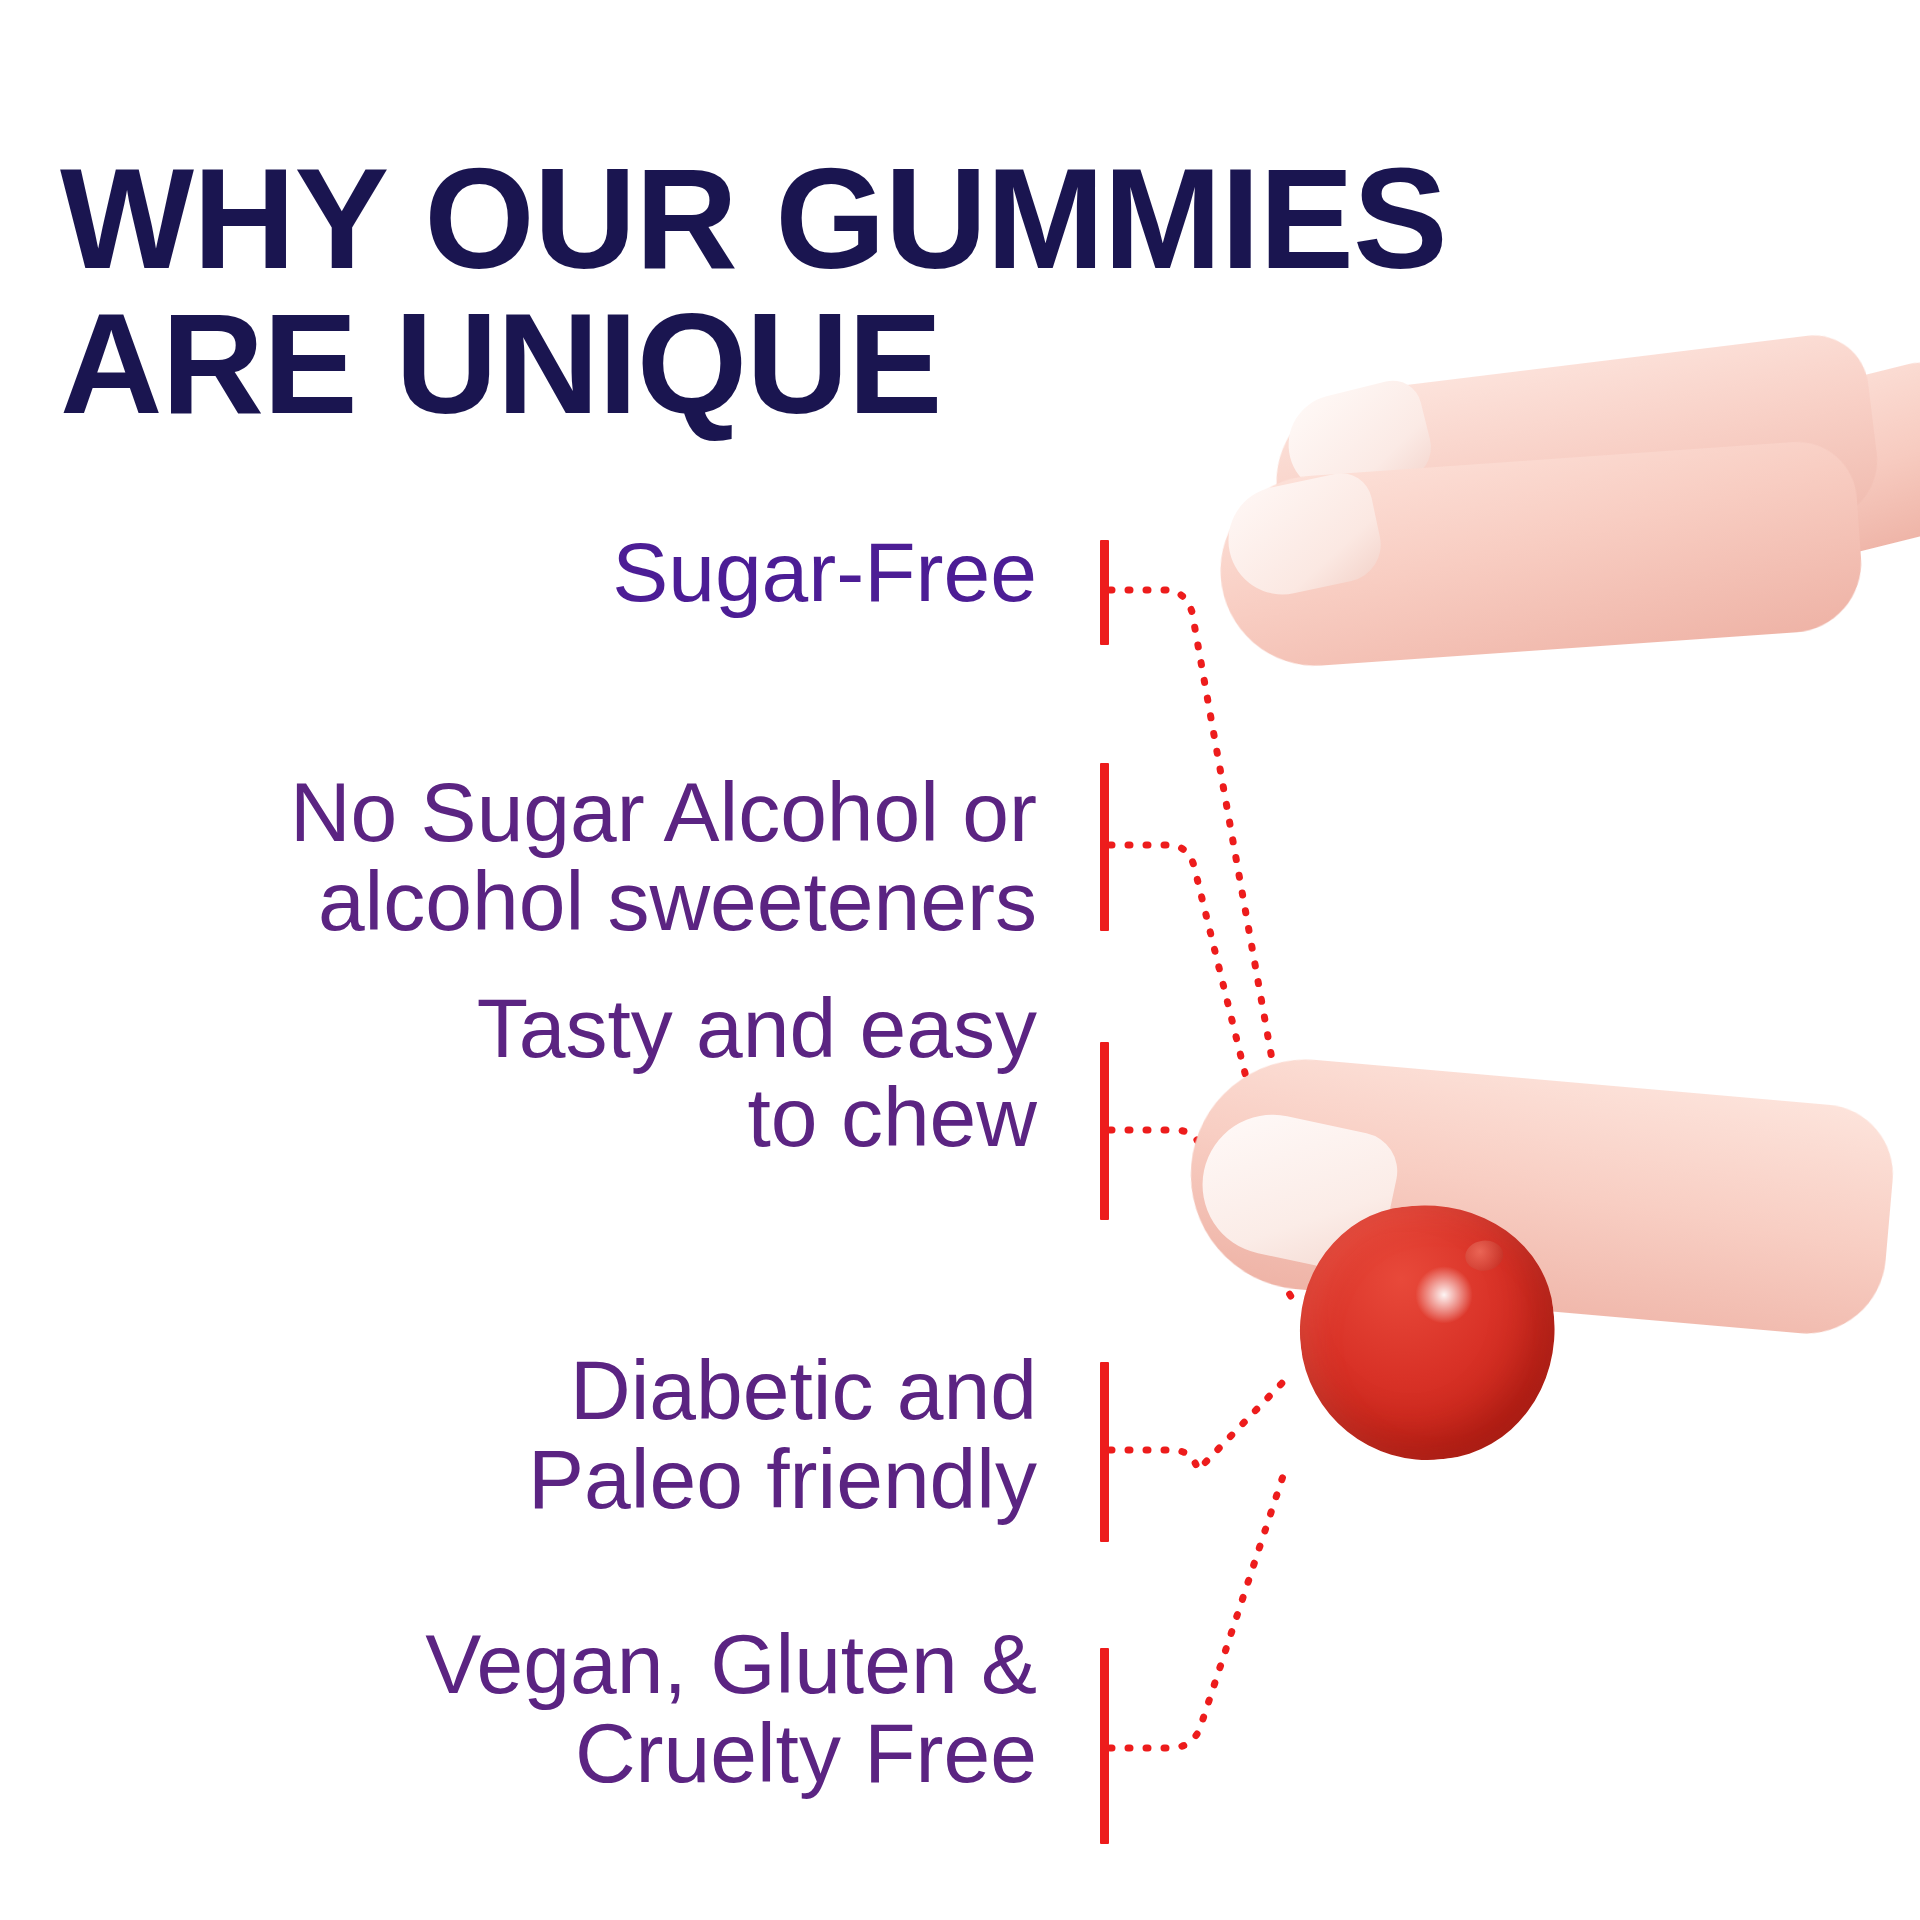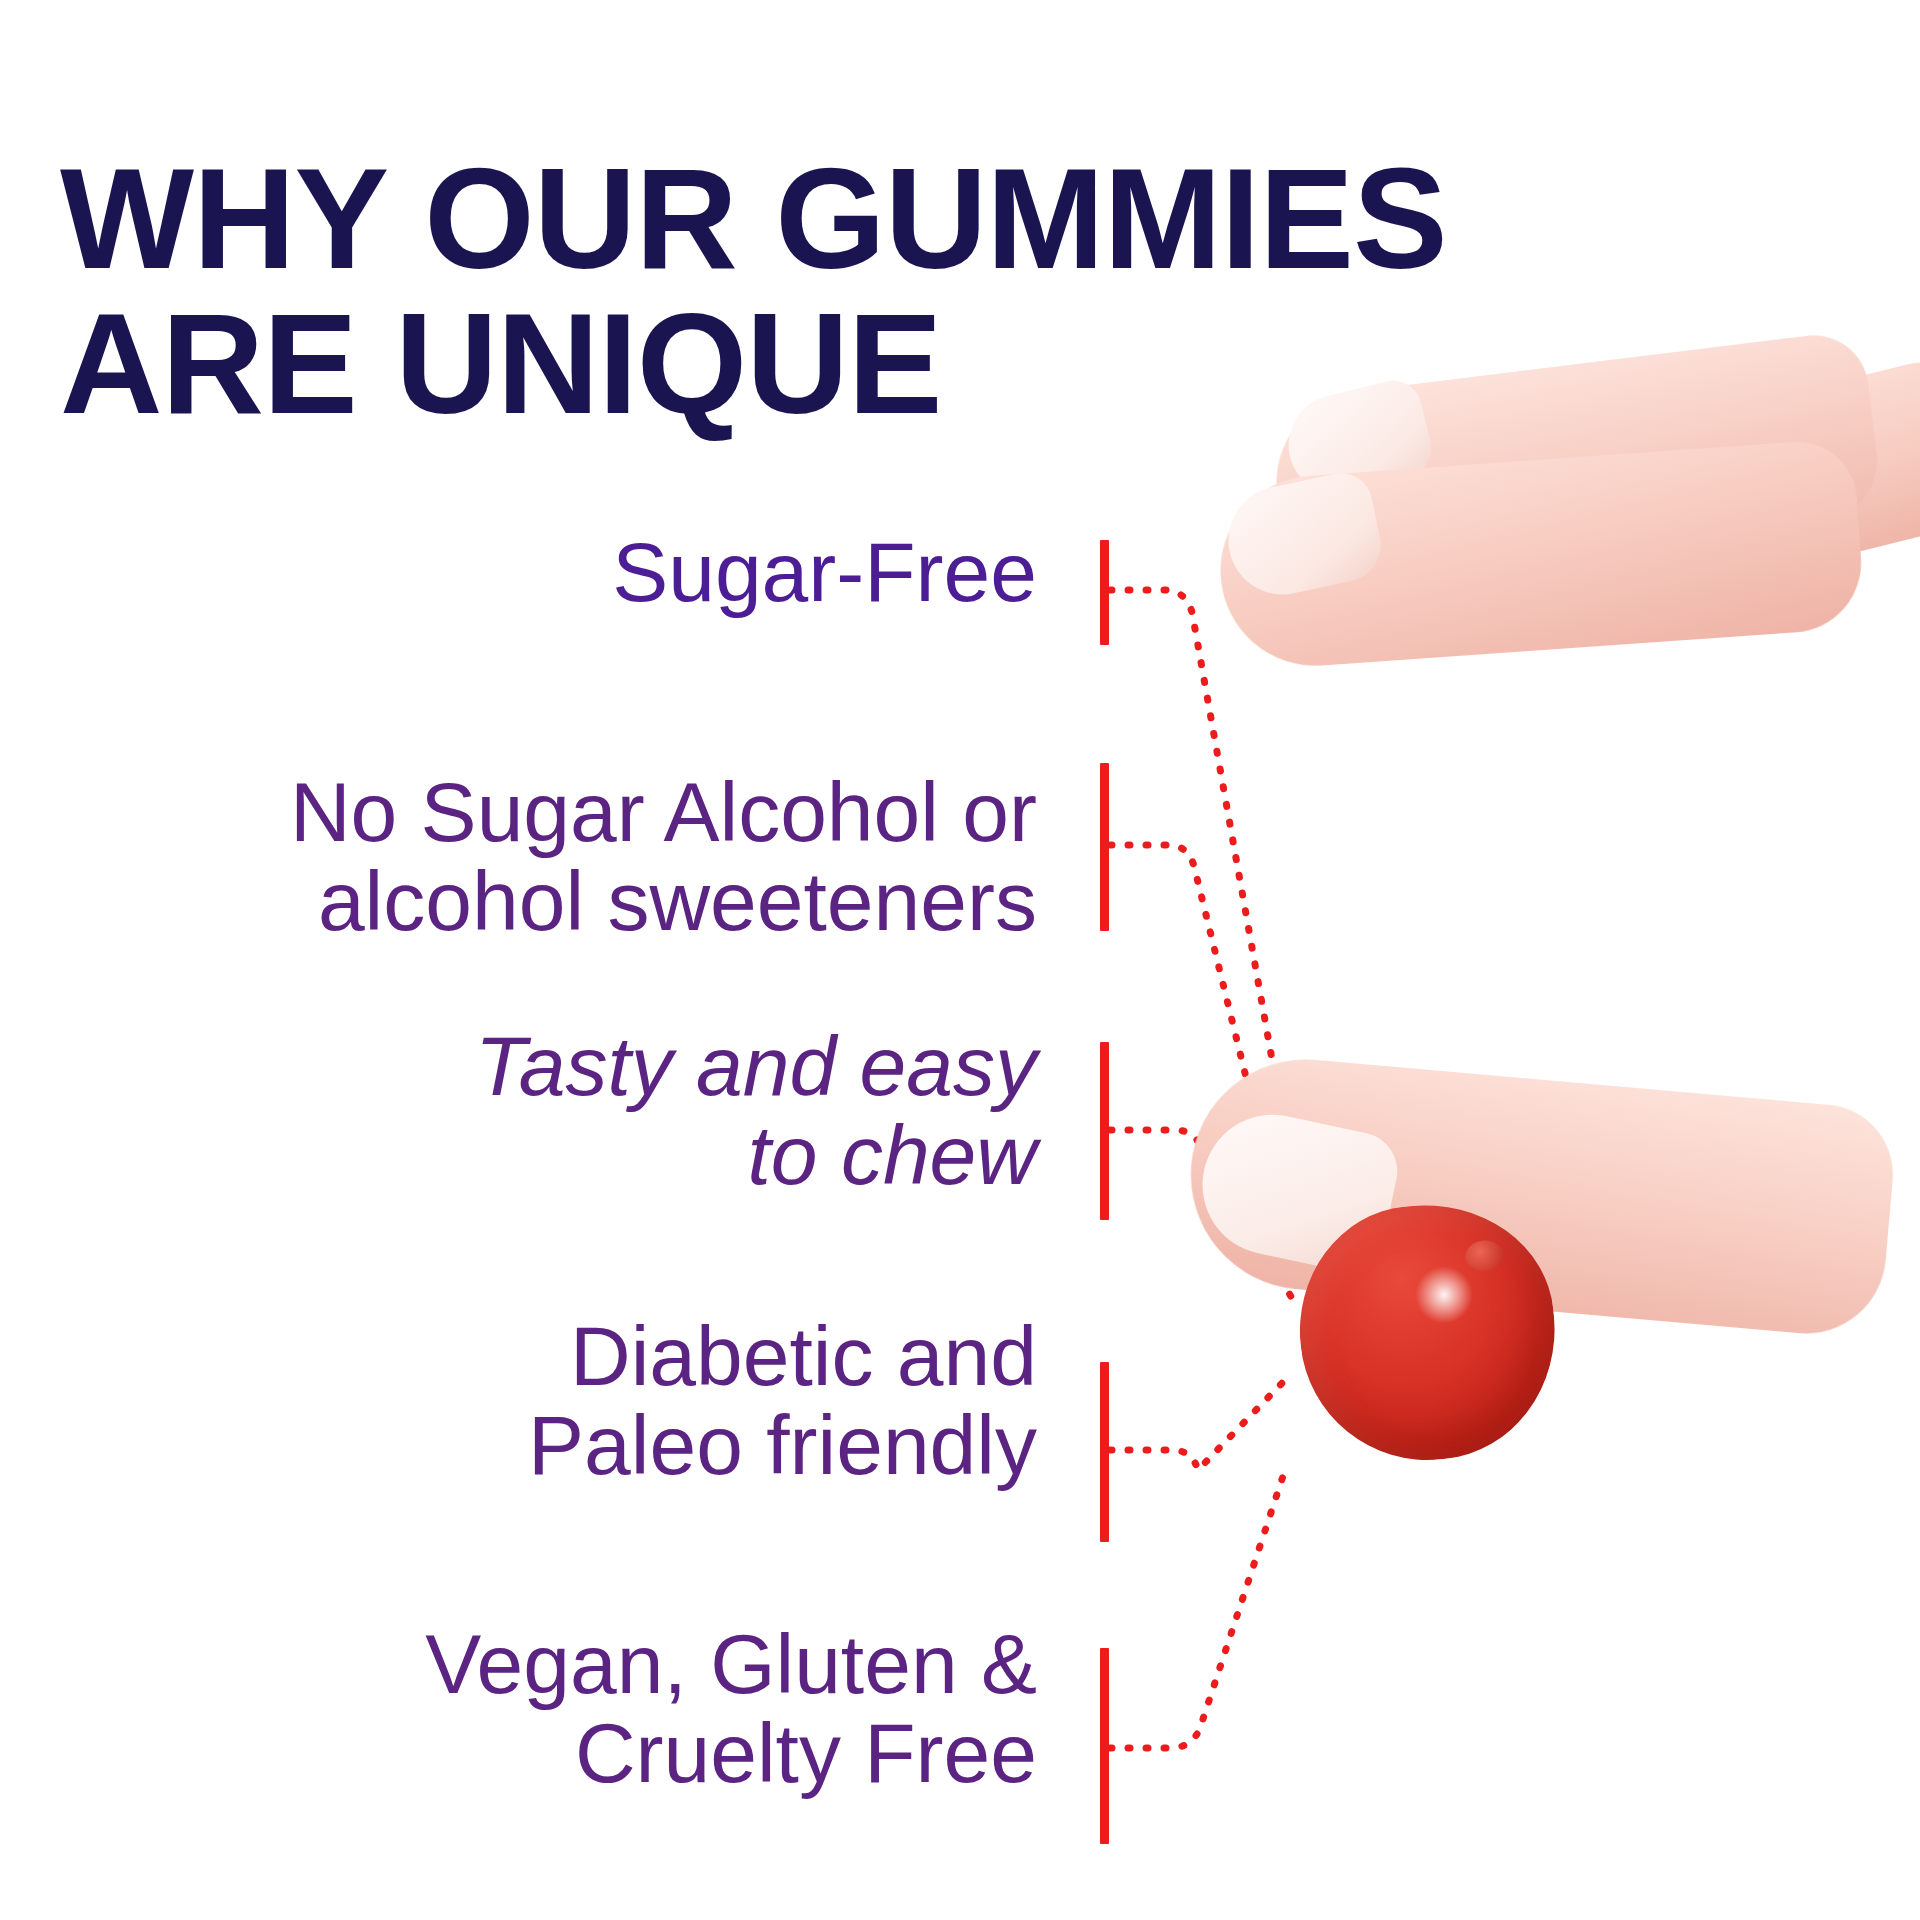--- a/index.html
+++ b/index.html
@@ -49,22 +49,22 @@
     font-family: "Liberation Sans", sans-serif;
     font-weight: normal;
     font-size: 84px;
     line-height: 1.06;
     padding-right: 38px;
     box-sizing: border-box;
     white-space: pre-line;
   }
   .feature.f0 { top: 528px; }
   .feature.f1 { top: 742px; }
-  .feature.f2 { top: 1022px; font-style: italic; }
-  .feature.f3 { top: 1312px; }
+  .feature.f2 { top: 984px; }
+  .feature.f3 { top: 1346px; }
   .feature.f4 { top: 1620px; }
 
   
   .tick-bar {
     position: absolute;
     width: 9px;
     background: #ED1C1C;
     border-radius: 1px;
   }
 

